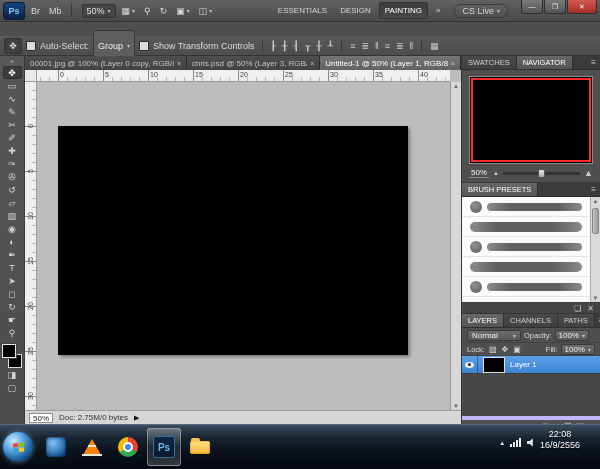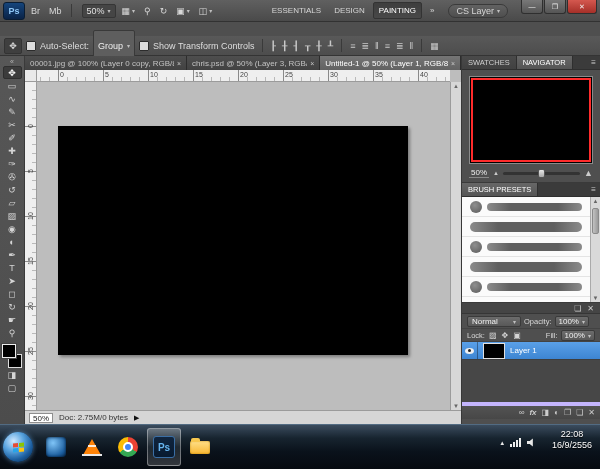--- a/index.html
+++ b/index.html
@@ -130,21 +130,21 @@
   .icfolder{width:20px;height:13px;border-radius:2px;background:linear-gradient(#ffe08a,#f7b733);position:relative;box-shadow:inset 0 0 2px #b57f00}
   .icfolder::before{content:"";position:absolute;top:-3px;left:1px;width:9px;height:4px;border-radius:2px 2px 0 0;background:#f7c74f}
   .tray{position:absolute;right:64px;top:13px;display:flex;align-items:center;gap:6px}
   .trayup{color:#e8e8e8;font-size:7px}
   .icnet{width:11px;height:9px;background:
     linear-gradient(#eee,#eee) 0 100%/2px 3px no-repeat,
     linear-gradient(#eee,#eee) 3px 100%/2px 5px no-repeat,
     linear-gradient(#eee,#eee) 6px 100%/2px 7px no-repeat,
     linear-gradient(#eee,#eee) 9px 100%/2px 9px no-repeat}
   .icspk{width:9px;height:9px;background:#e8e8e8;clip-path:polygon(0 33%,30% 33%,65% 5%,65% 95%,30% 67%,0 67%)}
-  .clock{position:absolute;right:8px;top:4px;text-align:center;color:#fff;font-size:9px;line-height:11px;text-shadow:0 1px 1px #000}
+  .clock{position:absolute;right:20px;top:4px;text-align:center;color:#fff;font-size:9px;line-height:11px;text-shadow:0 1px 1px #000}
   .watermark{position:absolute;right:0;bottom:0;height:17px;line-height:17px;background:#000;color:#fff;font-size:10px;font-family:"DejaVu Sans Mono",monospace;padding:0 6px;z-index:50}
 </style>
 </head>
 <body>
 
 <div class="screen">
 
   <div class="appbar">
     <div class="pslogo">Ps</div>
     <div class="abtn">Br</div>
@@ -171,21 +171,21 @@
     <div class="abtn">
       <span>◫</span>
       <span class="arr">▾</span>
     </div>
     <div class="spacer"></div>
     <div class="ws">ESSENTIALS</div>
     <div class="ws">DESIGN</div>
     <div class="ws active">PAINTING</div>
     <div class="ws">»</div>
     <div class="cslive">
-      <span>CS Layer</span>
+      <span>CS Live</span>
       <span class="arr">▾</span>
     </div>
     <div class="winbtns">
       <div class="wb">—</div>
       <div class="wb">❐</div>
       <div class="wb close">✕</div>
     </div>
   </div>
 
 
@@ -358,20 +358,26 @@
           <span class="sarr">▲</span>
           <span class="sarr">▼</span>
           <div class="bthumb"></div>
         </div>
       </div>
       <div class="pfoot">
         <span>❏</span>
         <span>✕</span>
       </div>
 
+      <div class="ptabs">
+        <div class="ptab active">LAYERS</div>
+        <div class="ptab">CHANNELS</div>
+        <div class="ptab">PATHS</div>
+        <div class="pmenu">≡</div>
+      </div>
       <div class="lrow blendrow">
         <div class="ldrop">
           <span>Normal</span>
           <span class="arr">▾</span>
         </div>
         <span class="llbl">Opacity:</span>
         <div class="lval">
           <span>100%</span>
           <span class="arr">▾</span>
         </div>

